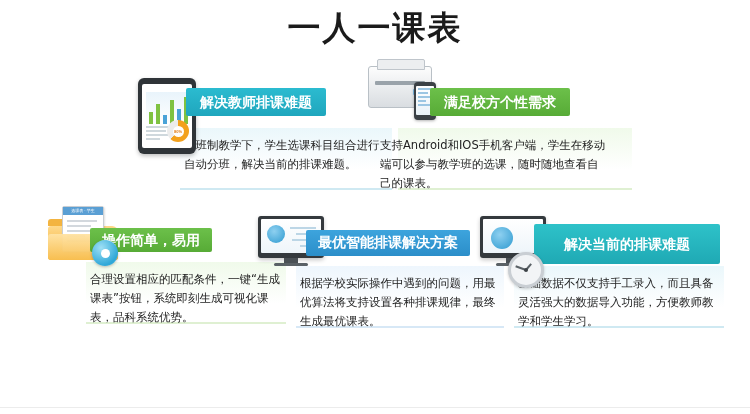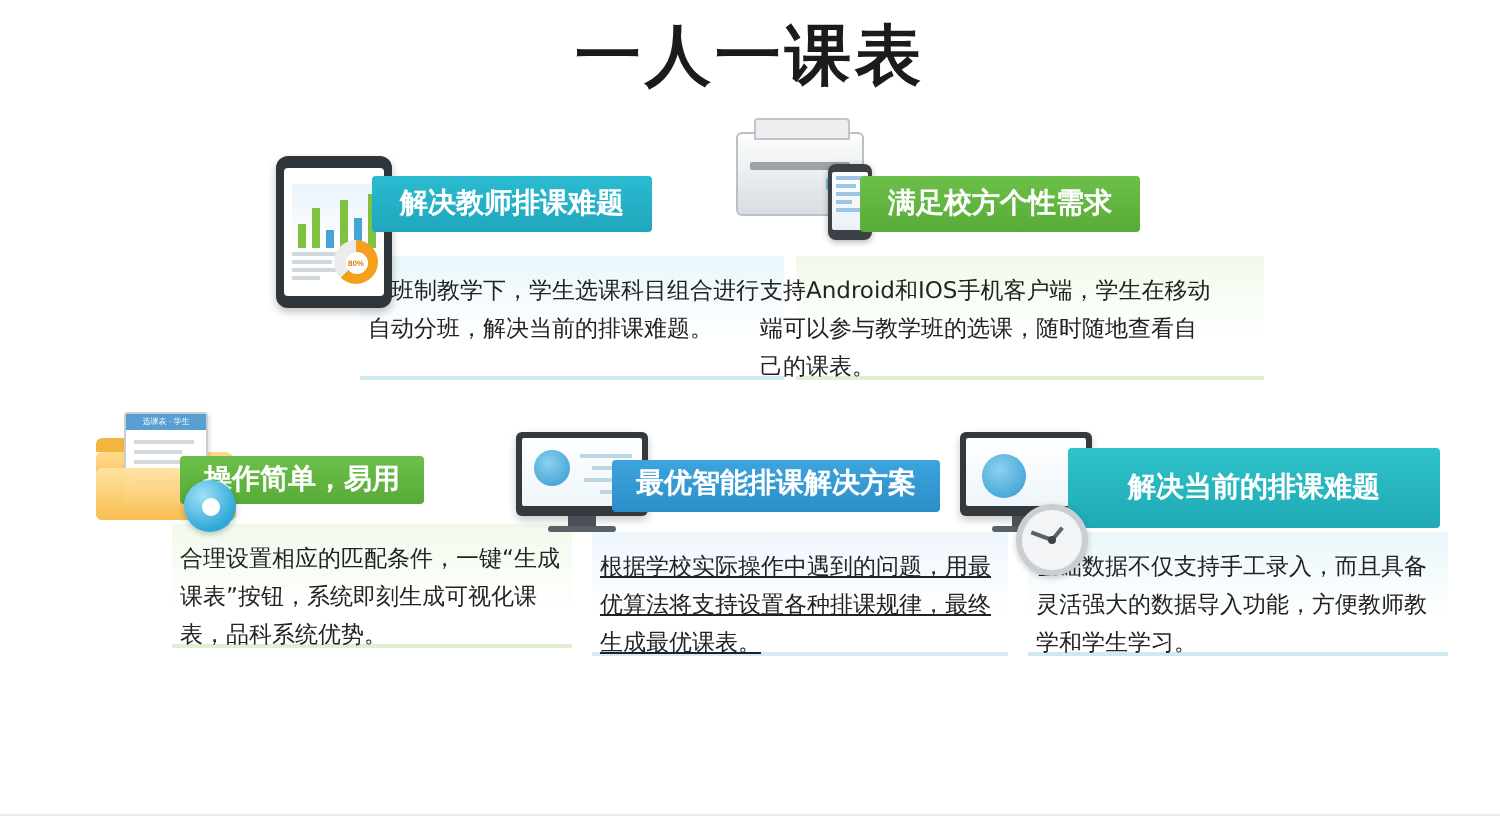--- a/index.html
+++ b/index.html
@@ -356,21 +356,21 @@
       </div>
     </div>
     <div class="stand"></div>
     <div class="base"></div>
   </div>
 
   <div class="panel grad-blue" style="left:296px; top:266px; width:208px; height:62px;"></div>
 
   <div class="ribbon blue" style="left:306px; top:230px; width:164px; height:26px;font-family:Liberation Mono, monospace;">最优智能排课解决方案</div>
 
-  <div class="body-text" style="left:300px; top:274px; width:200px;text-decoration:underline;">根据学校实际操作中遇到的问题，用最优算法将支持设置各种排课规律，最终生成最优课表。</div>
+  <div class="body-text" style="left:300px; top:274px; width:200px;">根据学校实际操作中遇到的问题，用最优算法将支持设置各种排课规律，最终生成最优课表。</div>
 </div>
 
 <div class="card">
   <div class="monitor" style="left:480px; top:216px;">
     <div class="bezel">
       <div class="scr">
         <div class="blob" style="left:8px; top:8px; width:22px; height:22px;"></div>
       </div>
     </div>
     <div class="stand"></div>

